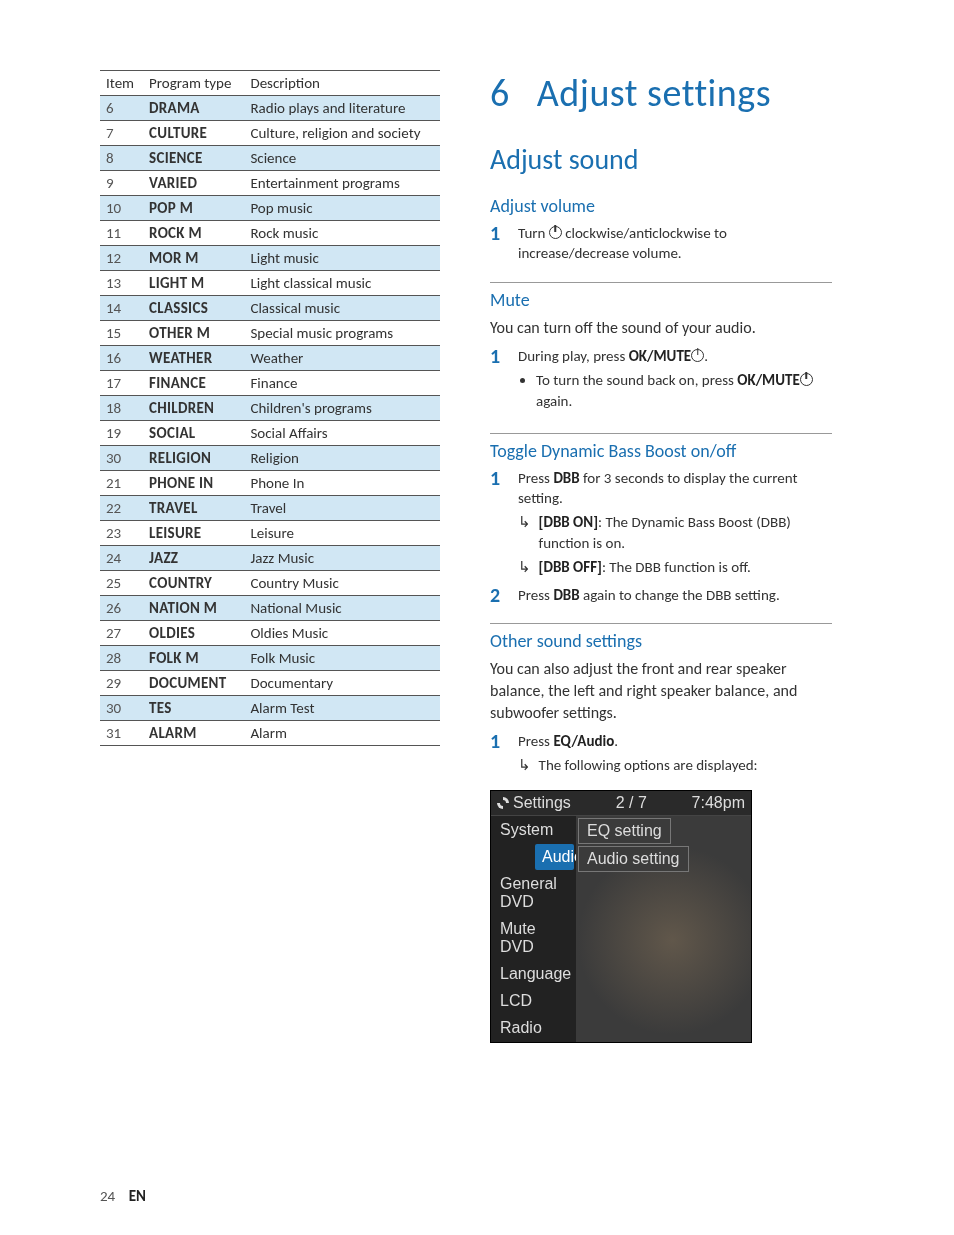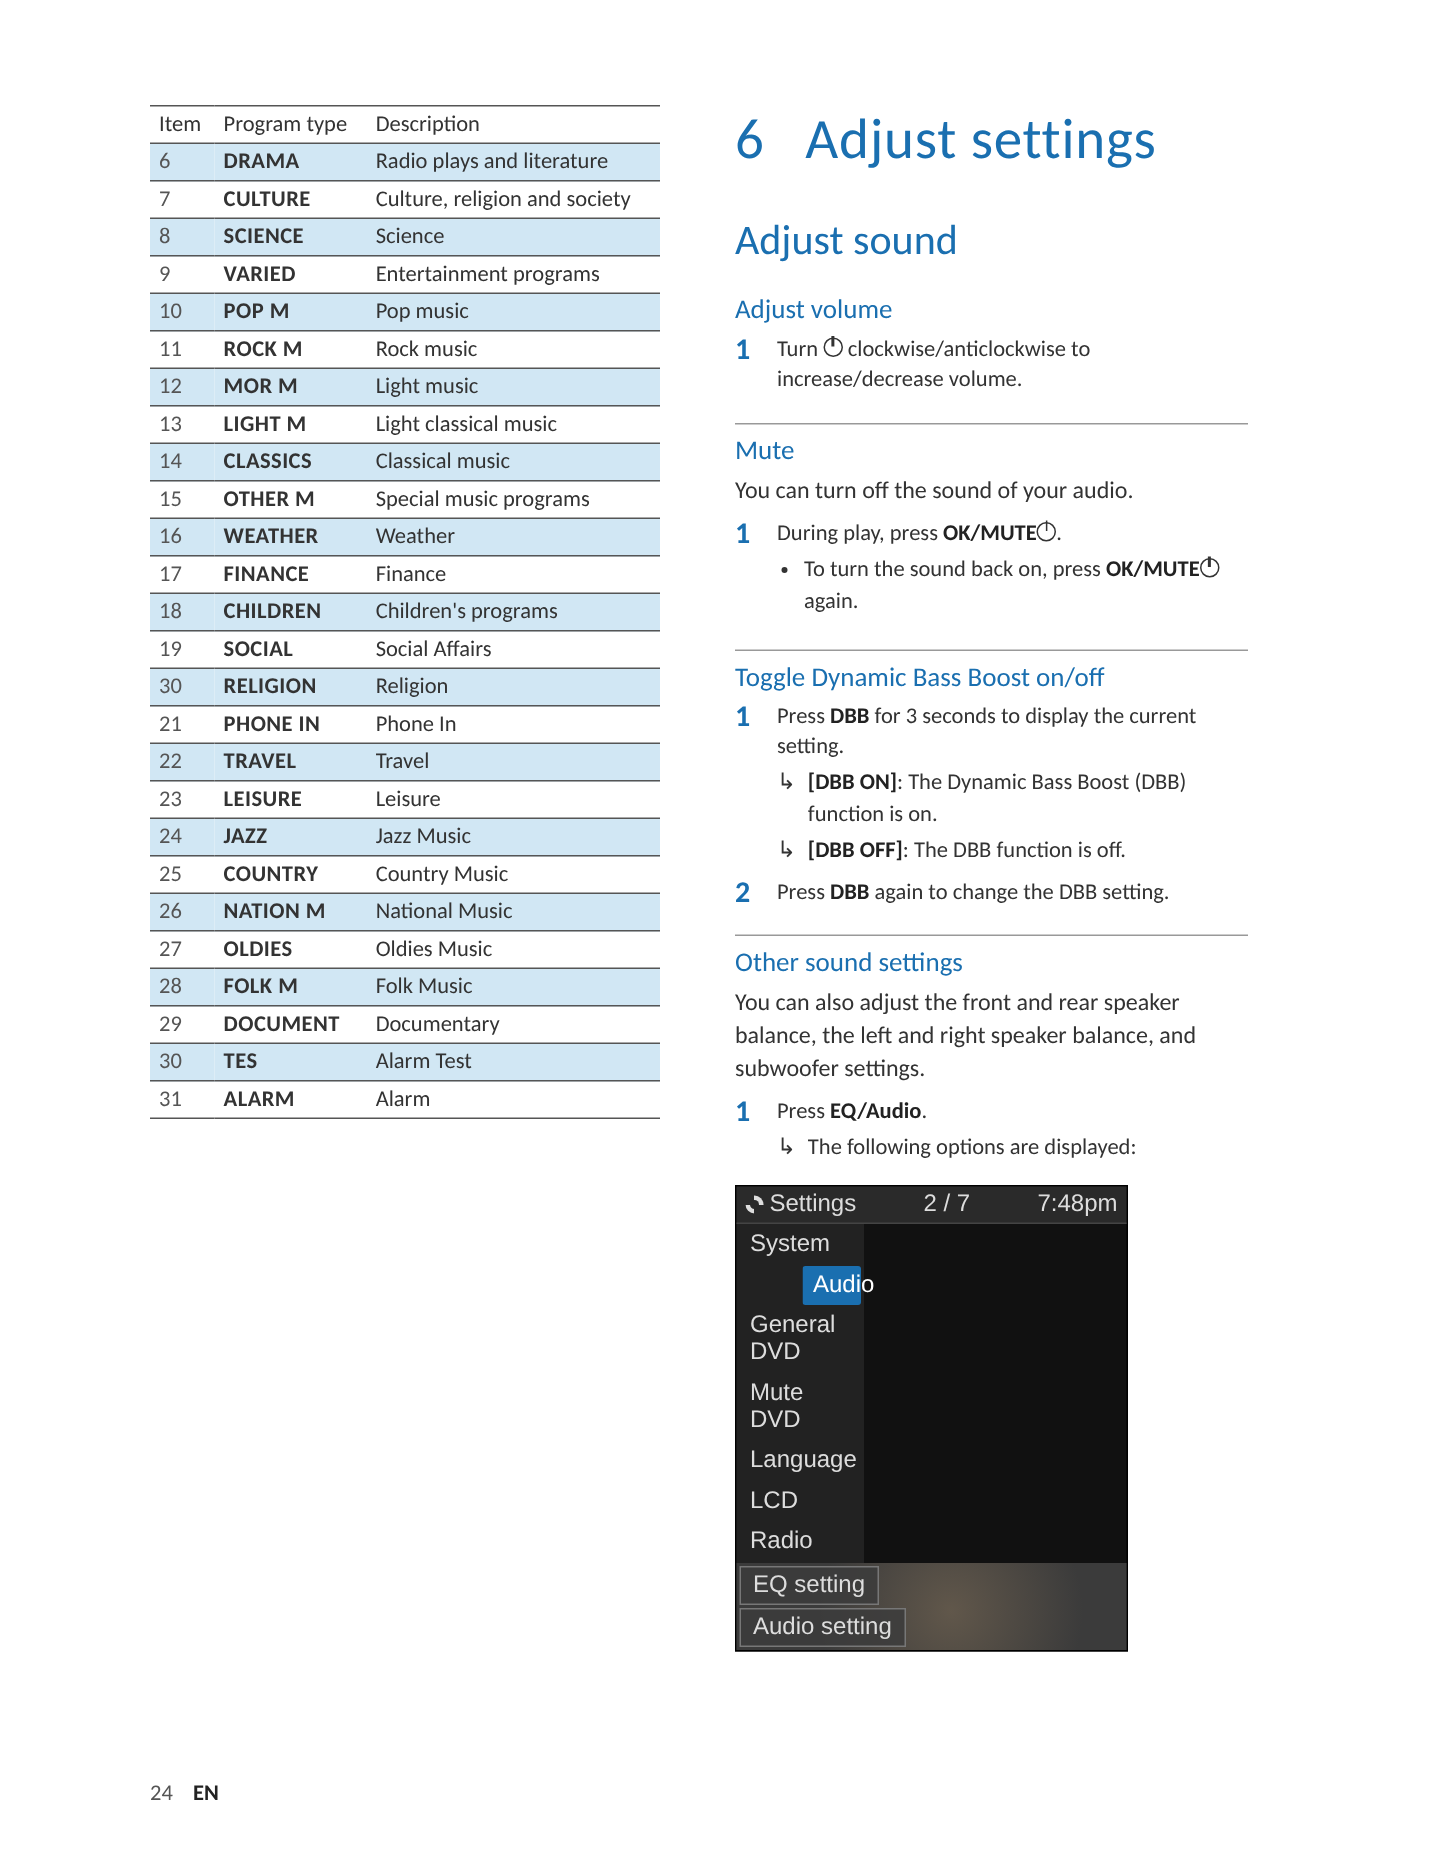--- a/index.html
+++ b/index.html
@@ -94,21 +94,21 @@
     border: 1px solid #000;
     margin-top: 10px;
   }
   .menu .titlebar {
     display:flex; justify-content:space-between; align-items:center;
     padding: 3px 6px;
     background:#2a2a2a;
     border-bottom:1px solid #444;
   }
   .menu .titlebar .left { display:flex; align-items:center; gap:4px;}
-  .menu .body { display:flex; min-height:120px;flex-direction:column;}
+  .menu .body { display:flex; min-height:120px;}
   .menu .side { width: 85px; background:#222; }
   .menu .side div {
     padding:3px 6px;
     border:1px solid transparent;
     border-radius:2px;
     margin:1px 2px;
   }
   .menu .side div.sel { background:#1a6fb0; color:#fff;margin-left:44px; }
   .menu .content {
     flex:1;

